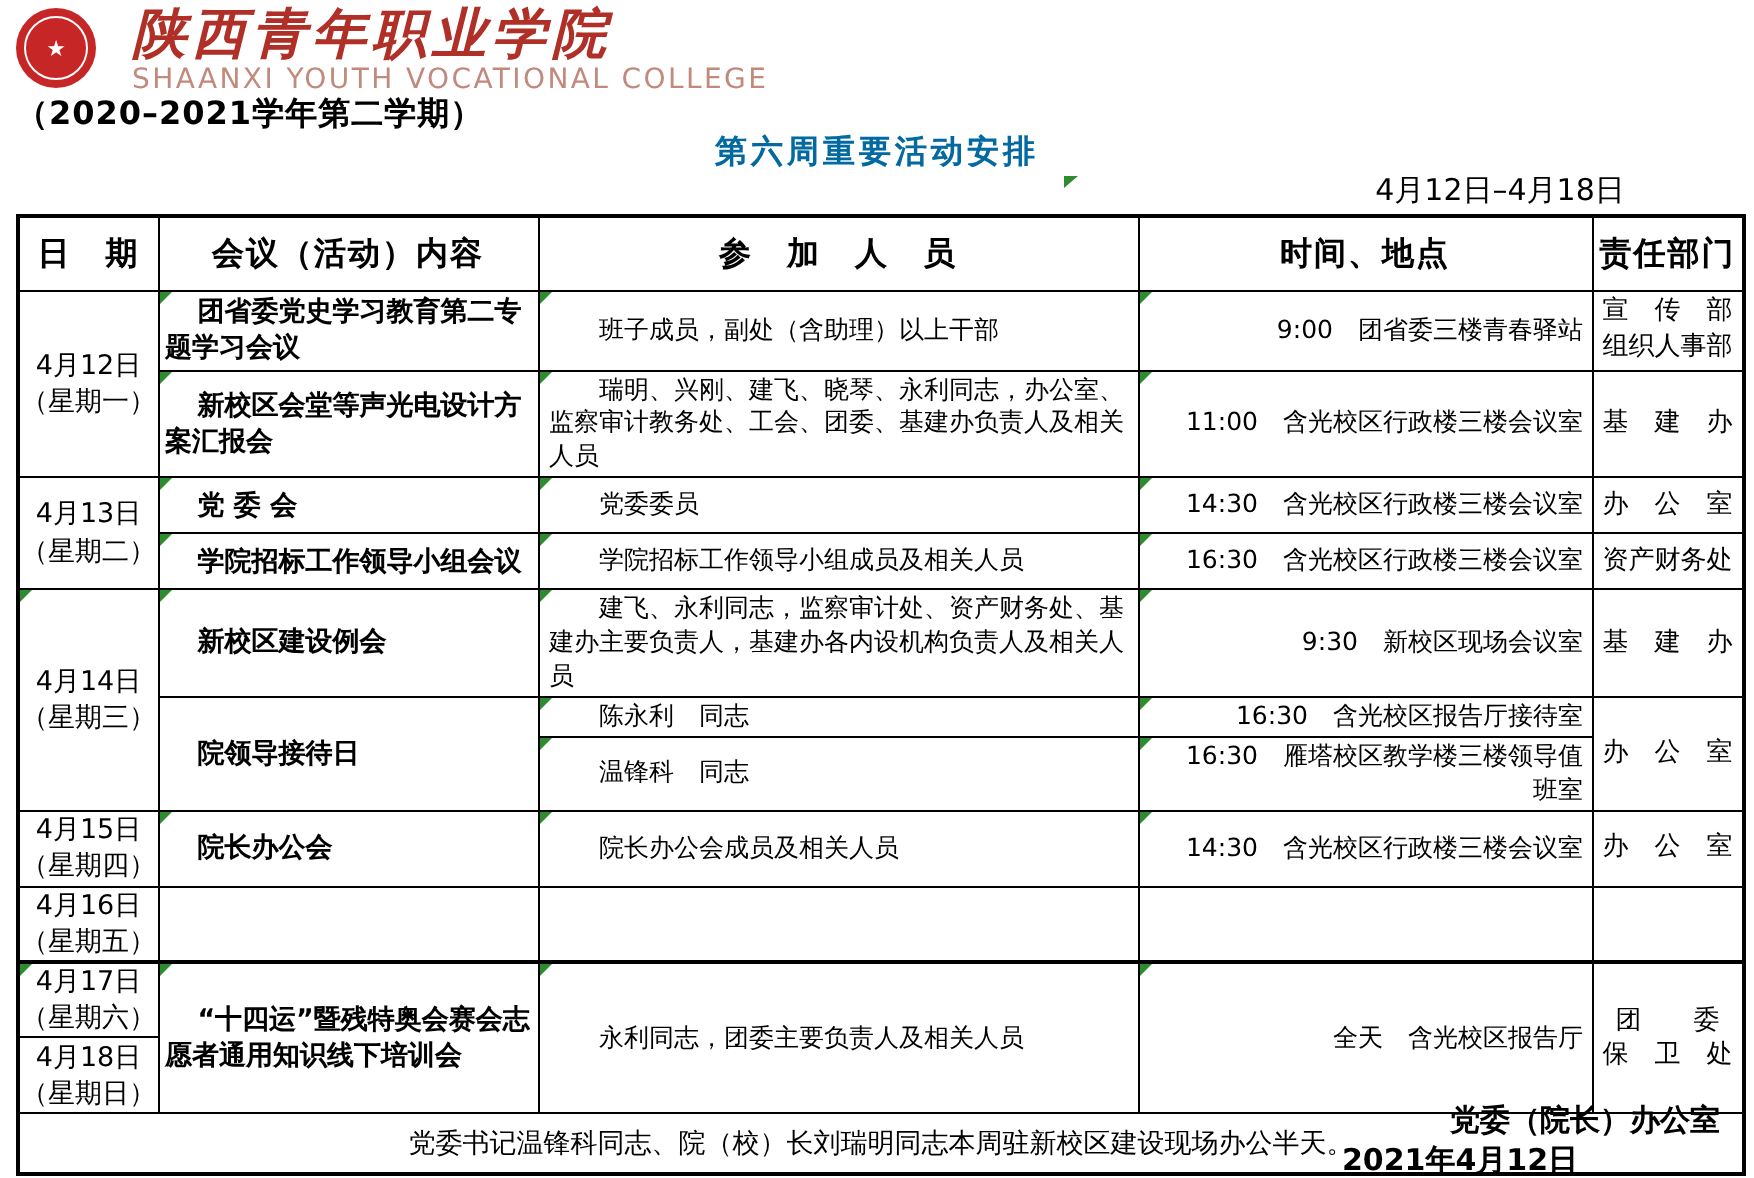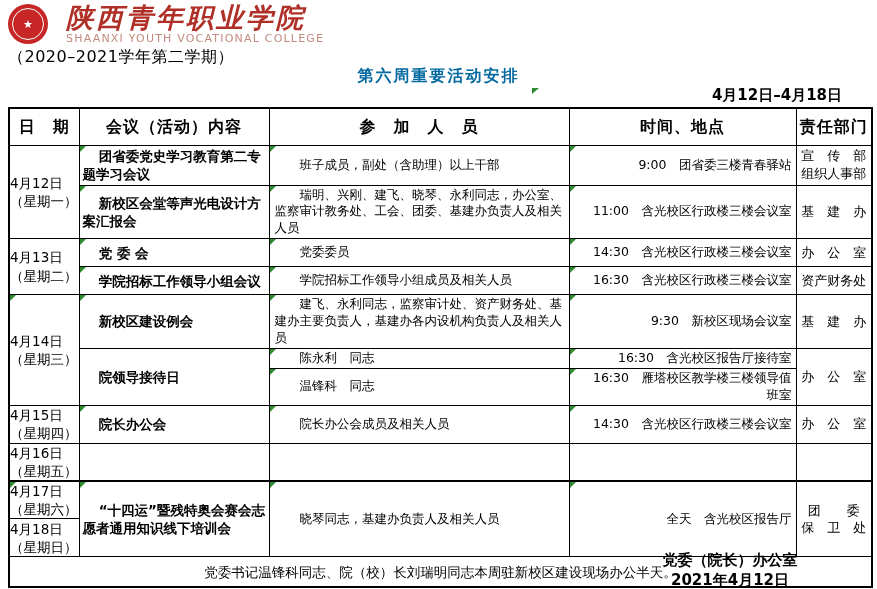--- a/index.html
+++ b/index.html
@@ -14,62 +14,62 @@
   
   .brand { position:absolute; left:8px; top:4px; display:flex; align-items:flex-start; }
   .seal { width:40px; height:40px; border-radius:50%; background:#c62626; position:relative; flex:0 0 auto; }
   .seal-ring { position:absolute; inset:4px; border:1.5px solid #fff; border-radius:50%; }
   .seal-star { position:absolute; left:50%; top:50%; transform:translate(-50%,-46%); color:#fff; font-size:11px; line-height:1; }
   .brand-text { margin-left:18px; }
   .college-cn {
     color:#b03028; font-size:27px; font-weight:bold; font-style:italic;
     letter-spacing:3px; line-height:1.0; font-family:"DejaVu Serif","Liberation Serif",serif;
   }
-  .college-en { color:#c18a7c; font-size:11px; letter-spacing:1.2px; margin-top:1px; }
-  .semester { position:absolute; left:8px; top:47px; font-size:16px; font-weight:normal; letter-spacing:0.5px; }
+  .college-en { color:#c18a7c; font-size:14px; letter-spacing:1.2px; margin-top:1px; }
+  .semester { position:absolute; left:8px; top:47px; font-size:16px; font-weight:bold; letter-spacing:0.5px; }
 
   .doc-title {
     position:absolute; left:0; top:66px; width:877px; text-align:center;
     color:#0369a1; font-size:16px; font-weight:bold; letter-spacing:2px;
   }
   .title-artifact {
     position:absolute; left:532px; top:88px; width:0; height:0;
     border-left:7px solid #2e8b2e; border-bottom:6px solid transparent;
   }
-  .date-range { position:absolute; left:687px; top:86px; width:180px; text-align:center; font-size:15px; font-weight:bold; }
+  .date-range { position:absolute; left:660px; top:86px; width:180px; text-align:center; font-size:15px; font-weight:normal; }
 
   
   table.sched {
     position:absolute; left:8px; top:107px; width:863px;
     border-collapse:collapse; table-layout:fixed;
     border:2px solid #000;
   }
   .sched th, .sched td {
     border:1px solid #000; vertical-align:middle;
     font-size:13px; line-height:1.35; overflow:hidden;
   }
   .sched th { font-size:16px; font-weight:bold; text-align:center; letter-spacing:1px;margin-left:30px; }
-  td.c-date { white-space:pre-line; font-size:13.5px; }
+  td.c-date { text-align:center; white-space:pre-line; font-size:13.5px; }
   td.c-content { font-weight:bold; text-align:left; padding:1px 3px; text-indent:1.2em; font-size:13.5px; }
   td.c-part { text-align:left; padding:1px 5px; text-indent:2em; font-size:12.5px;margin-left:42px; }
   td.c-time { text-align:right; padding:1px 4px 1px 16px; font-size:12.5px; }
   td.c-dept { text-align:center; white-space:pre-line; font-size:13px; }
   td.c-note { text-align:center; font-size:13.5px; }
   tr.thickb td { border-bottom-width:2px; }
 
   
   td.fl { position:relative; }
   td.fl::before {
     content:""; position:absolute; left:0; top:0; width:0; height:0;
     border-top:6px solid #2e8b2e; border-right:6px solid transparent;
   }
 
   
   .duty { position:absolute; left:8px; top:536px; font-size:15px; font-weight:bold; letter-spacing:0.5px; }
-  .sig-office { position:absolute; left:600px; top:551px; width:260px; text-align:center; font-size:15px; font-weight:bold; }
+  .sig-office { position:absolute; left:600px; top:551px; width:260px; text-align:right; font-size:15px; font-weight:bold; }
   .sig-date  { position:absolute; left:600px; top:571px; width:260px; text-align:center; font-size:15px; font-weight:bold; }
 </style>
 </head>
 <body>
 
 <div class="page">
 
   <div class="brand">
     <div class="seal">
       <div class="seal-ring"></div>
@@ -168,21 +168,21 @@
       <td class="c-content"></td>
       <td class="c-part"></td>
       <td class="c-time"></td>
       <td class="c-dept"></td>
     </tr>
 
     <tr style="height:38px">
       <td class="c-date fl">4月17日
 （星期六）</td>
       <td class="c-content fl" rowspan="2">“十四运”暨残特奥会赛会志愿者通用知识线下培训会</td>
-      <td class="c-part fl" rowspan="2">晓琴同志，基建办负责人及相关人员</td>
+      <td class="c-part fl" rowspan="2">永利同志，团委主要负责人及相关人员</td>
       <td class="c-time fl" rowspan="2">全天　含光校区报告厅</td>
       <td class="c-dept" rowspan="2">团　　委
 保　卫　处</td>
     </tr>
     <tr style="height:38px">
       <td class="c-date">4月18日
 （星期日）</td>
     </tr>
 
     <tr style="height:30px">

